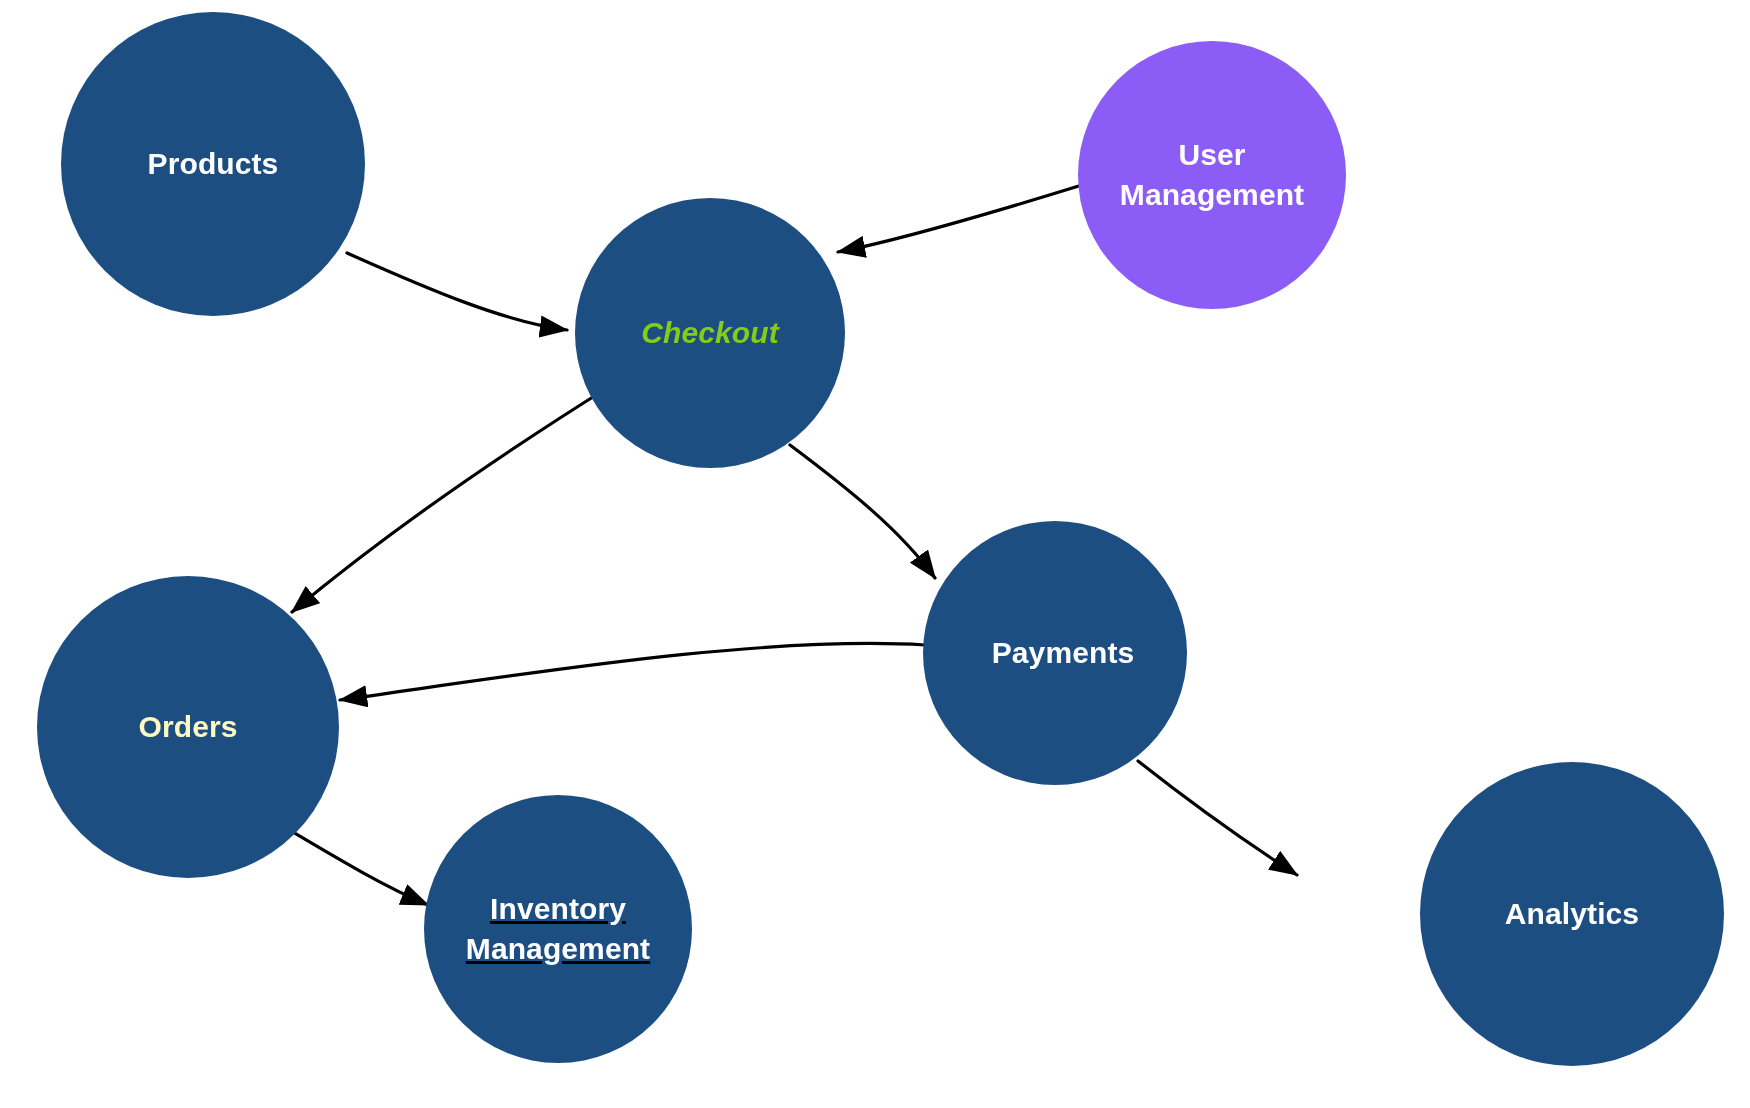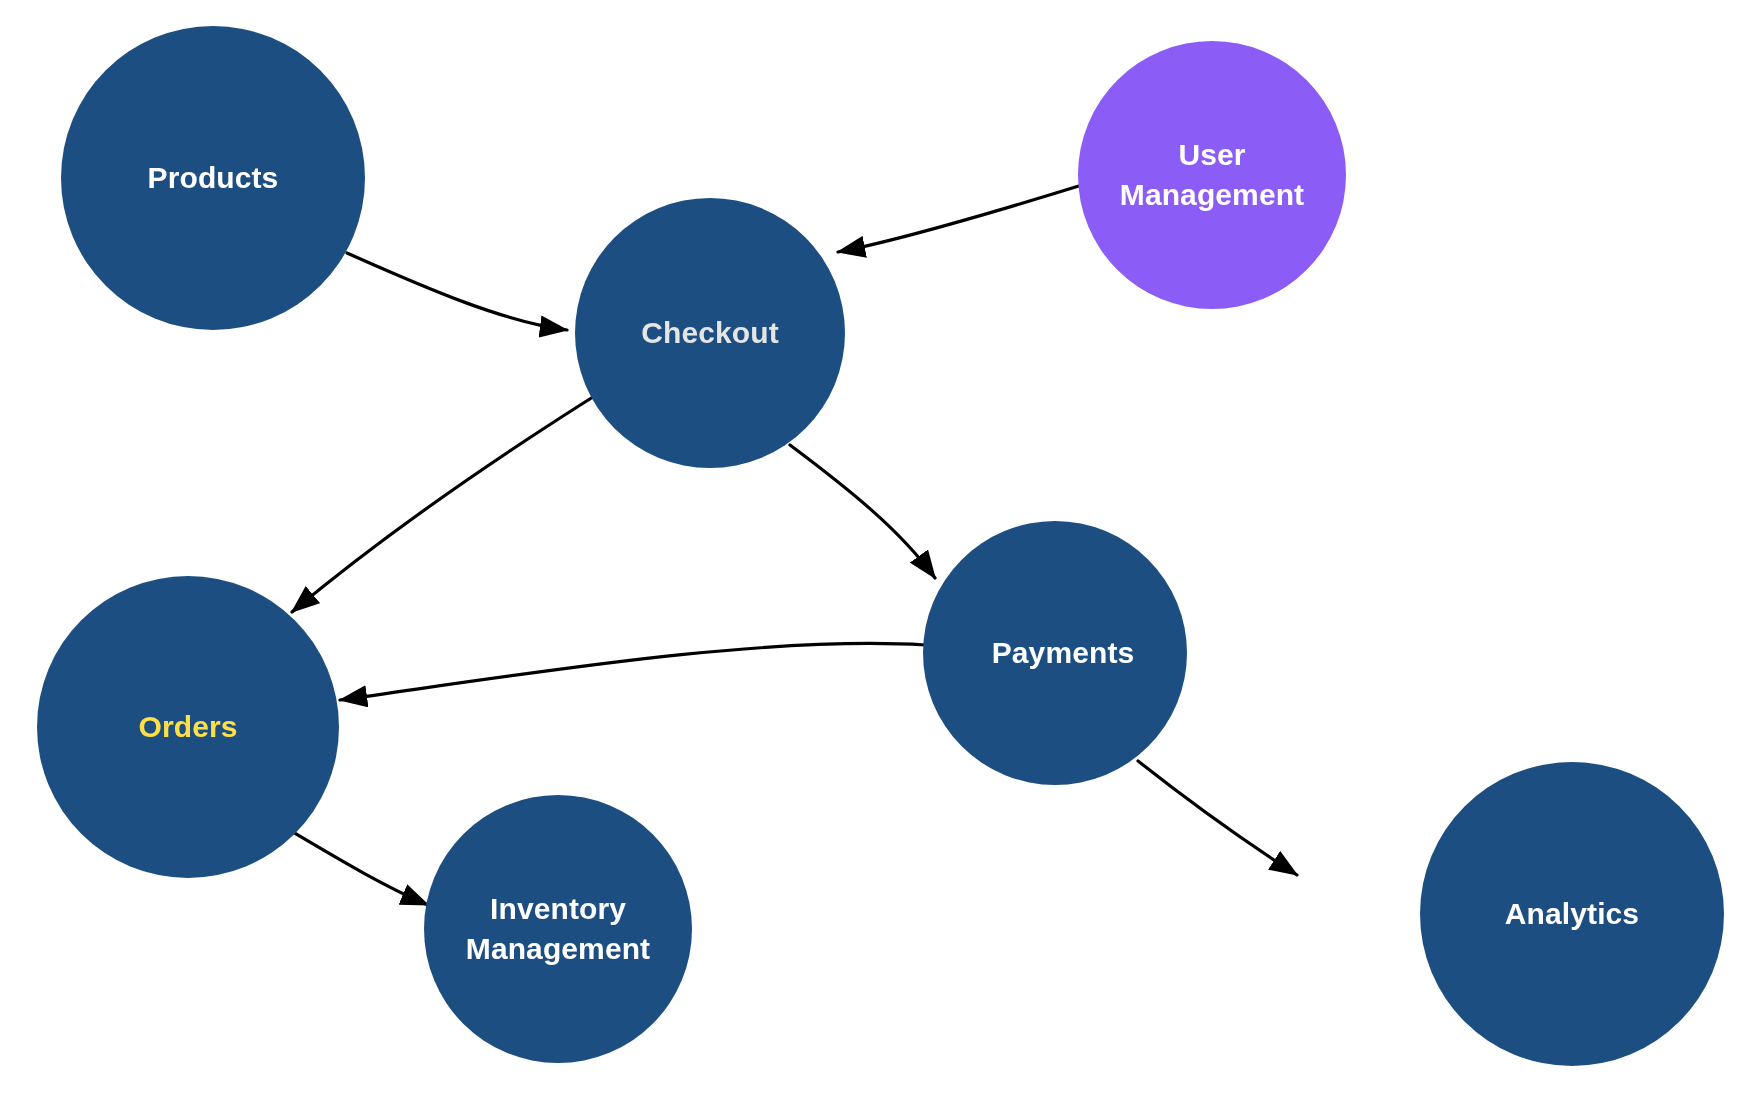--- a/index.html
+++ b/index.html
@@ -60,37 +60,37 @@
         <path d="M 1082 185 C 985 215 900 240 838 252" fill="none" stroke="#000000" stroke-width="3.2" stroke-linecap="round" marker-end="url(#arrowhead)"></path>
         <path d="M 612 385 C 500 455 390 530 292 612" fill="none" stroke="#000000" stroke-width="3.2" stroke-linecap="round" marker-end="url(#arrowhead)"></path>
         <path d="M 790 445 C 850 490 900 530 935 578" fill="none" stroke="#000000" stroke-width="3.2" stroke-linecap="round" marker-end="url(#arrowhead)"></path>
         <path d="M 925 645 C 760 635 520 675 340 700" fill="none" stroke="#000000" stroke-width="3.2" stroke-linecap="round" marker-end="url(#arrowhead)"></path>
         <path d="M 286 828 C 340 860 385 887 428 905" fill="none" stroke="#000000" stroke-width="3.2" stroke-linecap="round" marker-end="url(#arrowhead)"></path>
         <path d="M 1138 761 C 1200 810 1255 848 1297 875" fill="none" stroke="#000000" stroke-width="3.2" stroke-linecap="round" marker-end="url(#arrowhead)"></path>
       </g>
   </svg>
 
   <div id="nodes-group">
-      <div class="node" style="left: 61px; top: 26px; width: 304px; height: 304px; background: rgb(29, 78, 130);">
+      <div class="node" style="left: 61px; top: 12px; width: 304px; height: 304px; background: rgb(29, 78, 130);">
         <span class="node-label" style="color: rgb(255, 255, 255);">Products</span>
       </div>
       <div class="node" style="left: 575px; top: 198px; width: 270px; height: 270px; background: rgb(29, 78, 130);">
-        <span class="node-label" style="color: #e5e5e5;">Checkout</span>
+        <span class="node-label" style="color: #84cc16; font-style: italic;">Checkout</span>
       </div>
       <div class="node" style="left: 1078px; top: 41px; width: 268px; height: 268px; background: #8b5cf6;">
         <span class="node-label" style="color: rgb(255, 255, 255);">User
 Management</span>
       </div>
       <div class="node" style="left: 37px; top: 576px; width: 302px; height: 302px; background: rgb(29, 78, 130);">
-        <span class="node-label" style="color: #fde047; text-align: center;">Orders</span>
+        <span class="node-label" style="color: #fef9c3; text-align: center;">Orders</span>
       </div>
       <div class="node" style="left: 923px; top: 521px; width: 264px; height: 264px; background: rgb(29, 78, 130);">
         <span class="node-label" style="color: rgb(255, 255, 255); margin-left: 16px;">Payments</span>
       </div>
-      <div class="node" style="left: 424px; top: 795px; width: 268px; height: 268px; background: rgb(29, 78, 130);">
+      <div class="node" style="left: 424px; top: 795px; width: 268px; height: 268px; background: rgb(29, 78, 130); text-decoration: underline;">
         <span class="node-label" style="color: rgb(255, 255, 255);">Inventory
 Management</span>
       </div>
       <div class="node" style="left: 1420px; top: 762px; width: 304px; height: 304px; background: rgb(29, 78, 130);">
         <span class="node-label" style="color: rgb(255, 255, 255);">Analytics</span>
       </div>
     </div>
 
 </div>
 

